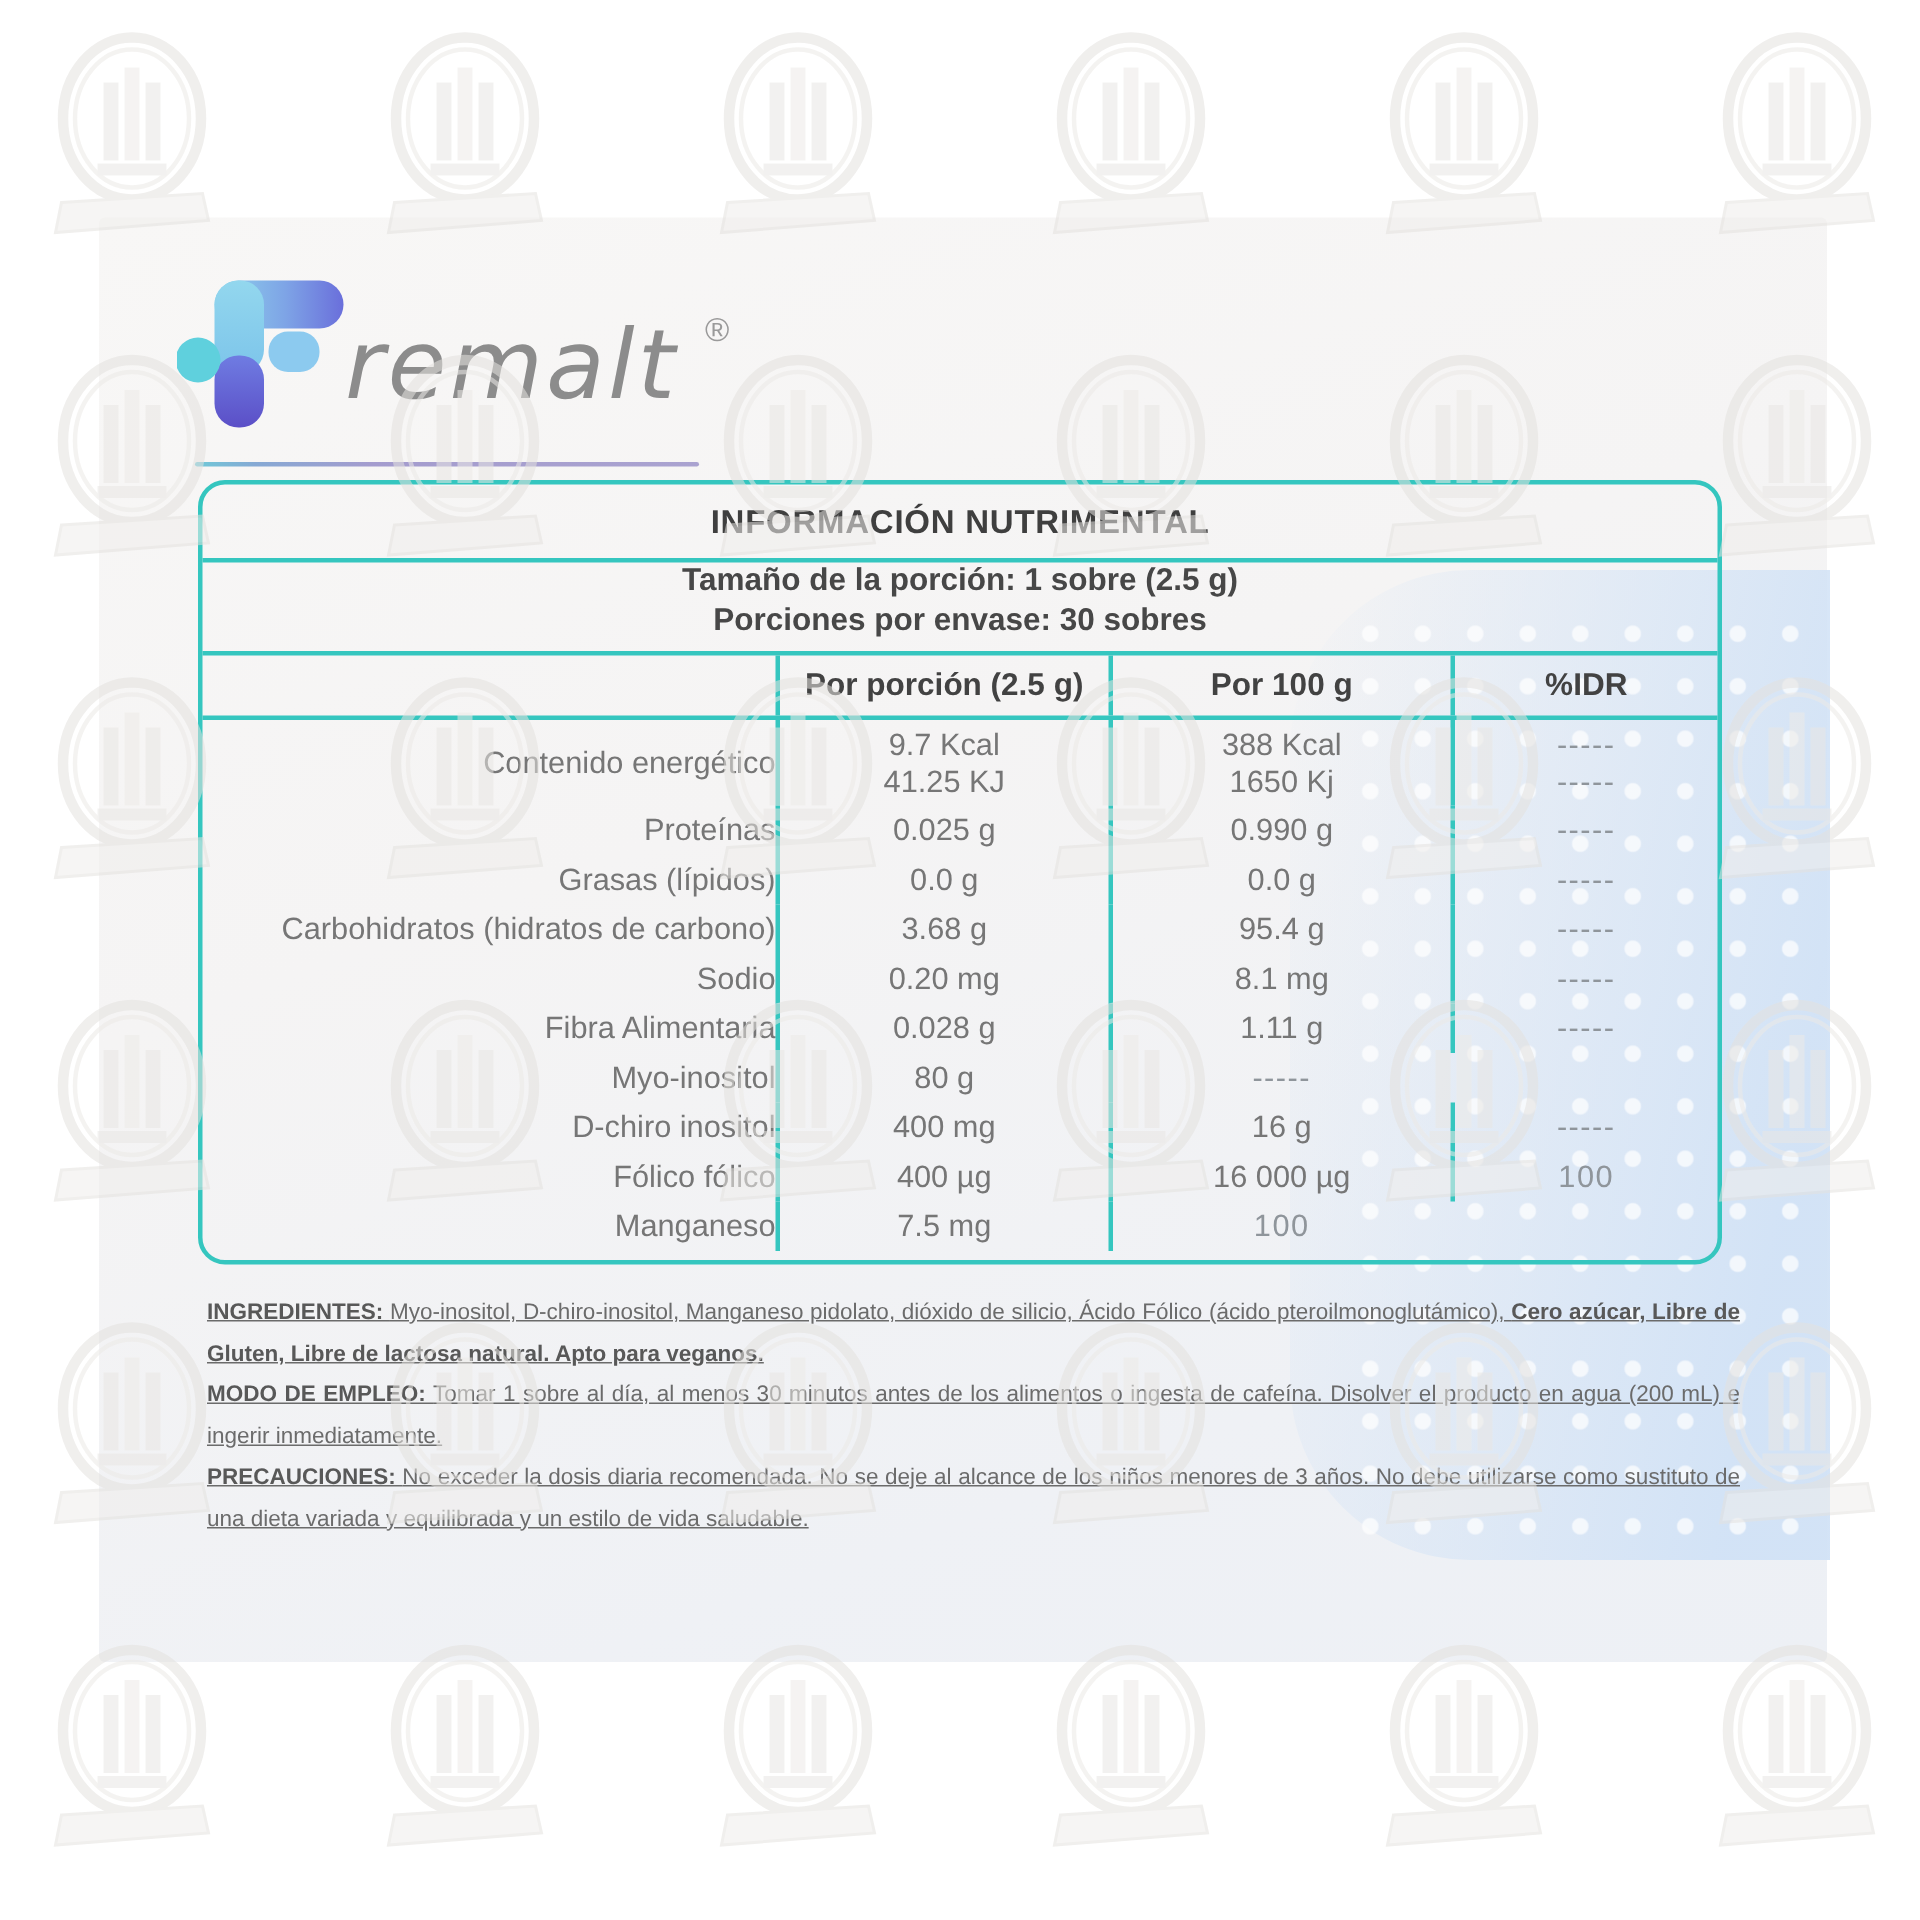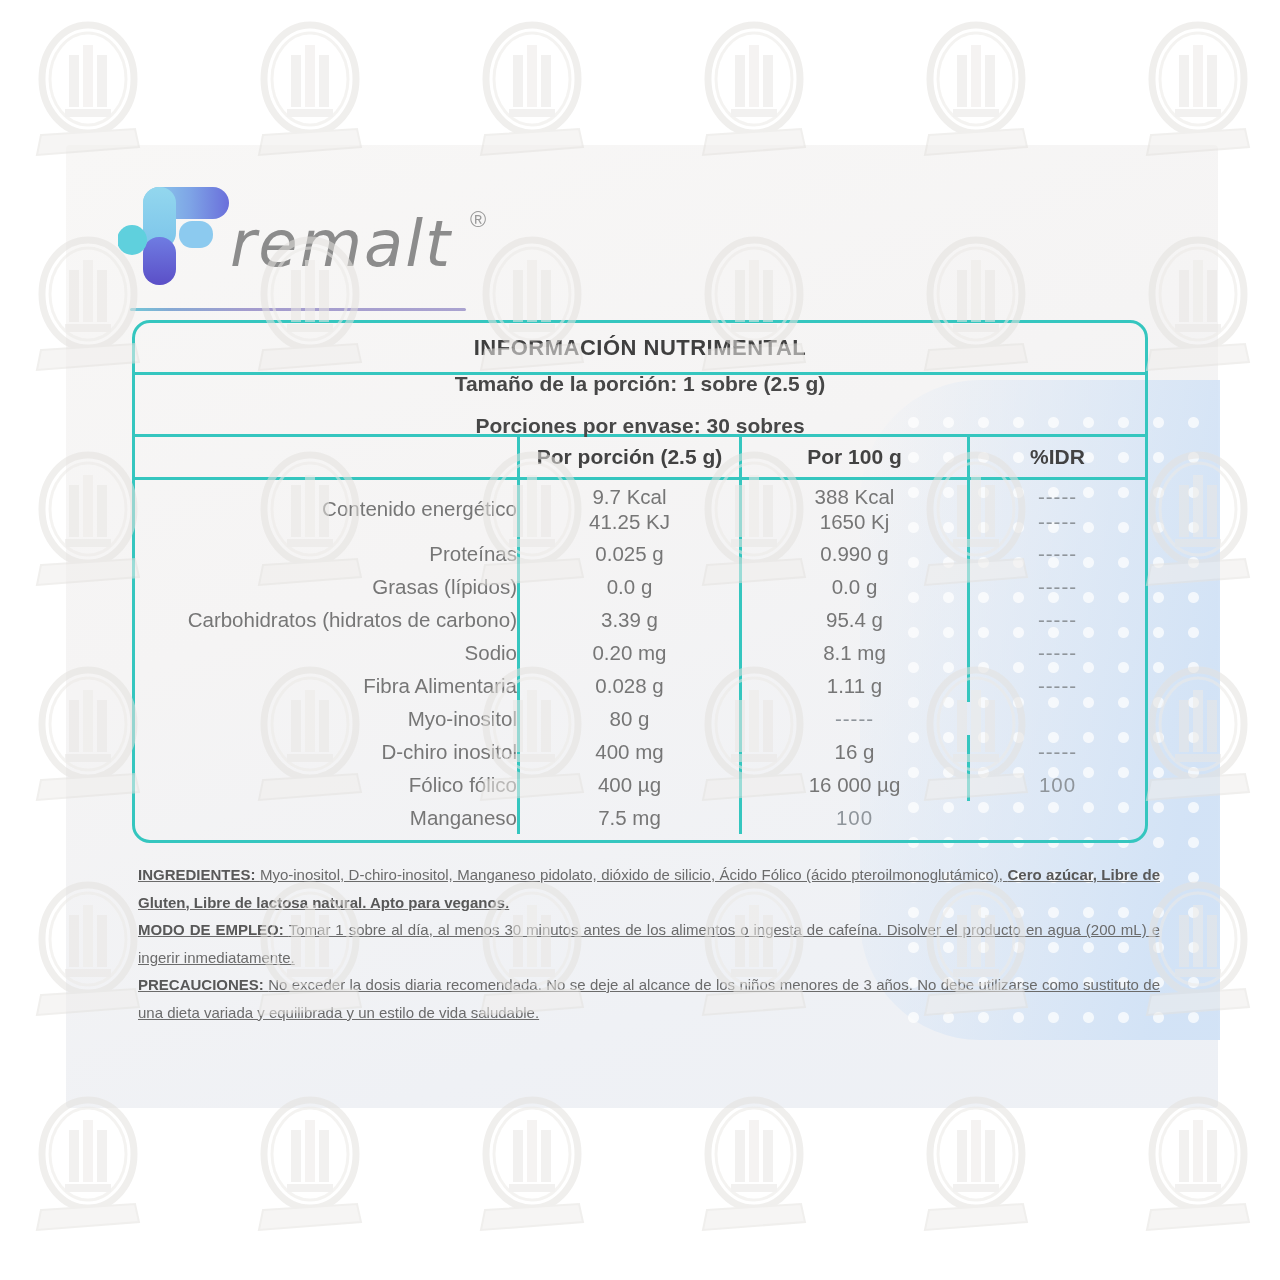--- a/index.html
+++ b/index.html
@@ -61,21 +61,21 @@
     position:absolute;left:66px;top:175px;width:1016px;
     border:3px solid var(--teal);border-radius:18px;
     color:var(--txt);
   }
   .t-title{
     height:52px;display:flex;align-items:center;justify-content:center;
     font-weight:bold;font-size:22px;color:var(--dark);letter-spacing:.5px;
     border-bottom:3px solid var(--teal);
   }
   .t-serving{
-    height:62px;display:flex;flex-direction:column;align-items:center;justify-content:center;gap:18px;
+    height:62px;display:flex;flex-direction:column;align-items:center;justify-content:flex-start;gap:3px;
     font-weight:bold;font-size:21px;color:#474747;
     border-bottom:3px solid var(--teal);
   }
   .t-grid{display:grid;grid-template-columns:382px 222px 228px 178px;}
   .t-cols{border-bottom:3px solid var(--teal);}
   .t-cols .tcell{
     height:40px;display:flex;align-items:center;justify-content:center;
     font-weight:bold;font-size:21px;color:#424242;
   }
   .tcell.c2,.tcell.c3,.tcell.c4{border-left:3px solid var(--teal);}
@@ -187,21 +187,21 @@
           </div>
           <div class="tcell idr c4">
             <div>-----</div>
           </div>
         </div>
         <div class="trow">
           <div class="tcell lbl c1">
             <div>Carbohidratos (hidratos de carbono)</div>
           </div>
           <div class="tcell val c2">
-            <div>3.39 g</div>
+            <div>3.68 g</div>
           </div>
           <div class="tcell val c3">
             <div>95.4 g</div>
           </div>
           <div class="tcell idr c4">
             <div>-----</div>
           </div>
         </div>
         <div class="trow">
           <div class="tcell lbl c1">

